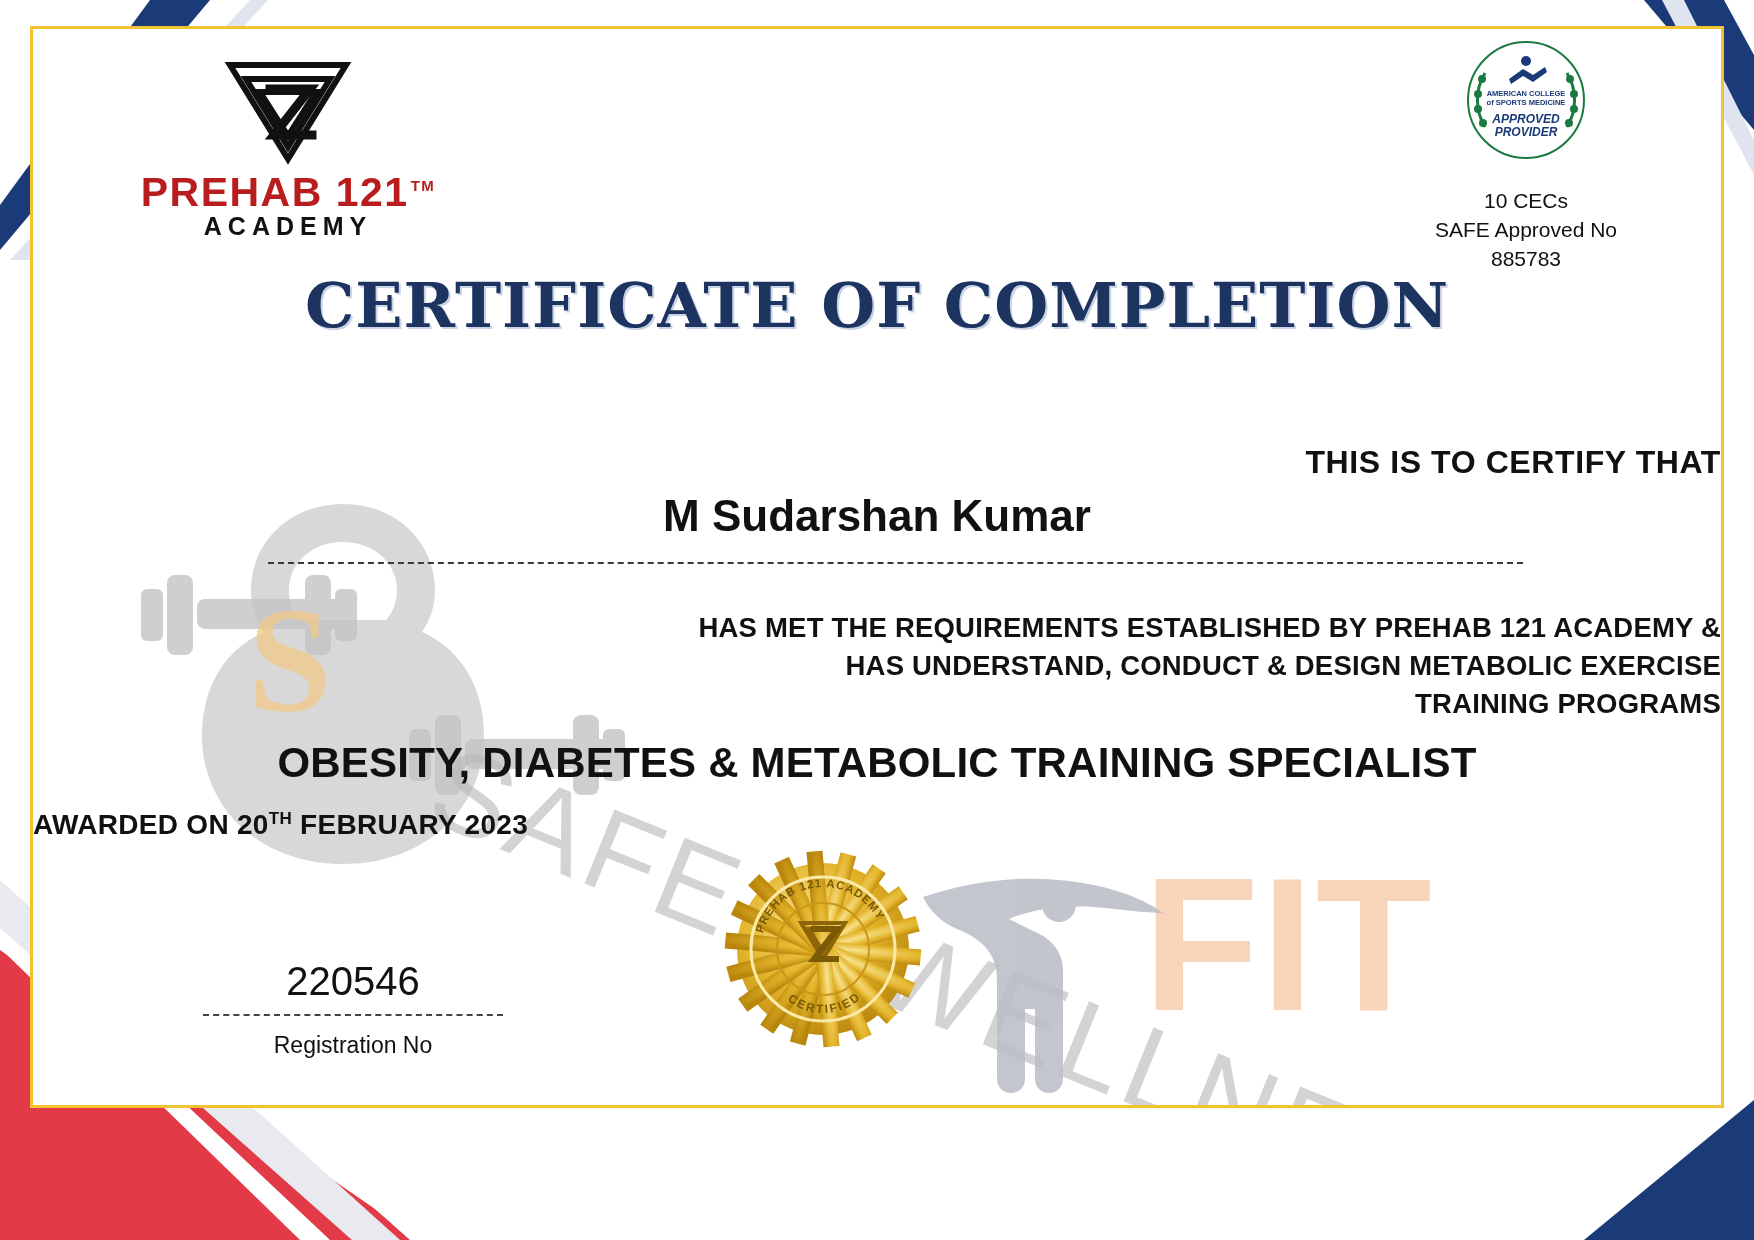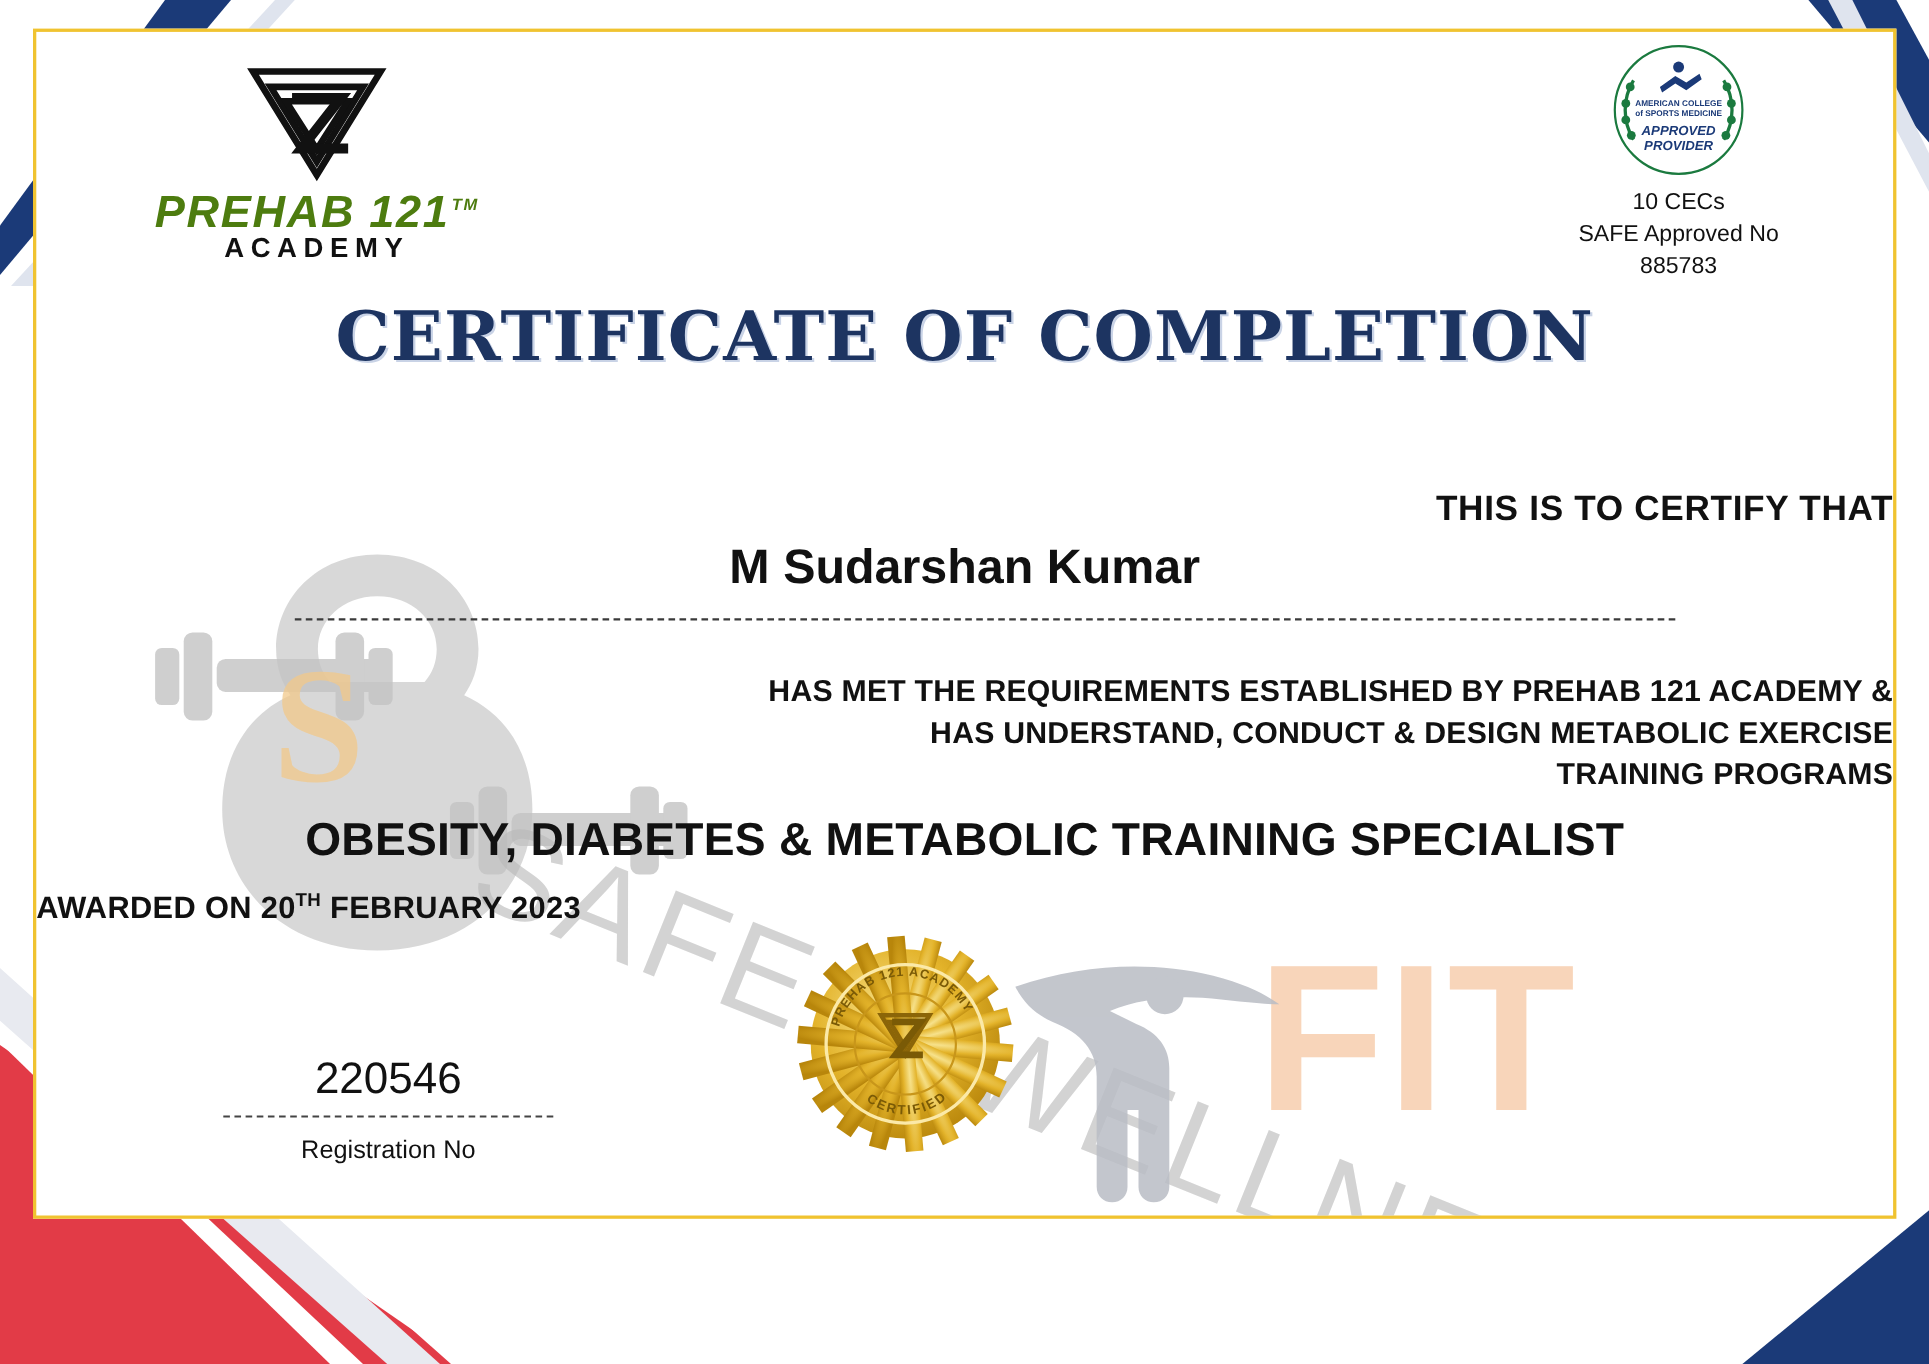--- a/index.html
+++ b/index.html
@@ -98,25 +98,24 @@
     left: 105px;
     top: 30px;
     width: 300px;
     text-align: center;
   }
   .logo-mark { margin: 0 auto; display: block; }
   .logo-name {
     font-size: 41px;
     font-weight: 700;
     letter-spacing: 1.5px;
-    color: #4d7c0f;
+    color: #b91c1c;
     margin-top: 2px;
     position: relative;
     display: inline-block;
-    font-style: italic;
   }
   .logo-tm {
     font-size: 15px;
     vertical-align: super;
     font-weight: 700;
     margin-left: 2px;
   }
   .logo-sub {
     font-size: 25px;
     font-weight: 600;
@@ -130,21 +129,21 @@
     position: absolute;
     right: 30px;
     top: 10px;
     width: 330px;
     text-align: center;
   }
   .acsm-lines {
     font-size: 21px;
     color: #111;
     line-height: 1.38;
-    margin-top: 4px;
+    margin-top: 22px;
   }
 
   
   .cert-title {
     position: absolute;
     left: 0; right: 0;
     top: 240px;
     text-align: center;
     font-family: "DejaVu Serif", serif;
     font-size: 62px;

